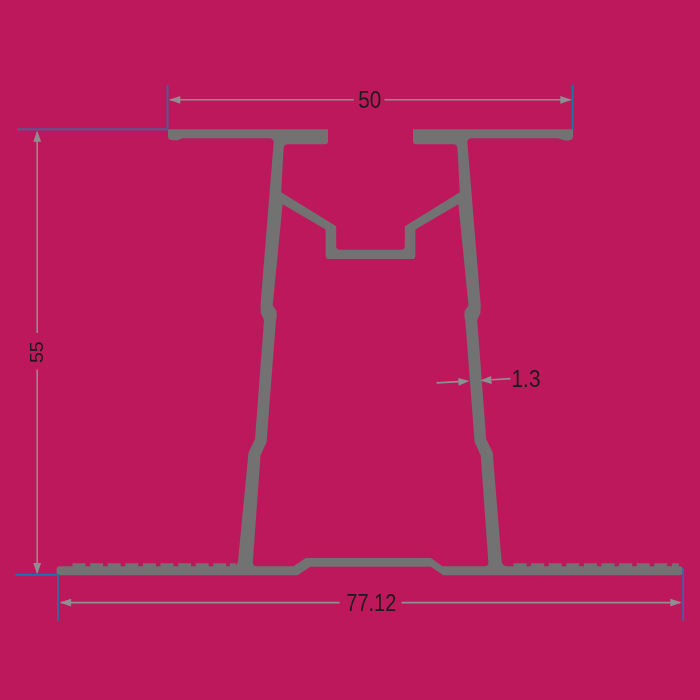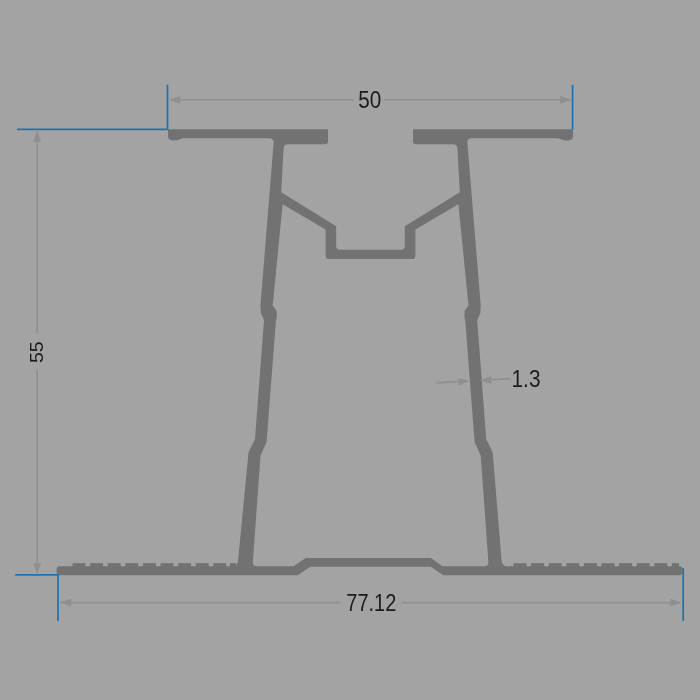--- a/index.html
+++ b/index.html
@@ -1,16 +1,16 @@
 <!DOCTYPE html>
 <html><head>
 <meta charset="utf-8">
 <style>
   html,body{margin:0;padding:0;background:#ffffff;}
-  .wrap{position:relative;width:700px;height:700px;background:#a3a3a3;overflow:hidden;
+  .wrap{position:relative;width:700px;height:700px;background:#be185d;overflow:hidden;
         font-family:"Liberation Sans", sans-serif;}
   svg{position:absolute;left:0;top:0;filter:blur(0.35px);}
   text{fill:#1b1b1b;}
 </style>
 </head>
 <body>
 
 <div class="wrap">
 <svg width="700" height="700" viewBox="0 0 700 700">
 

